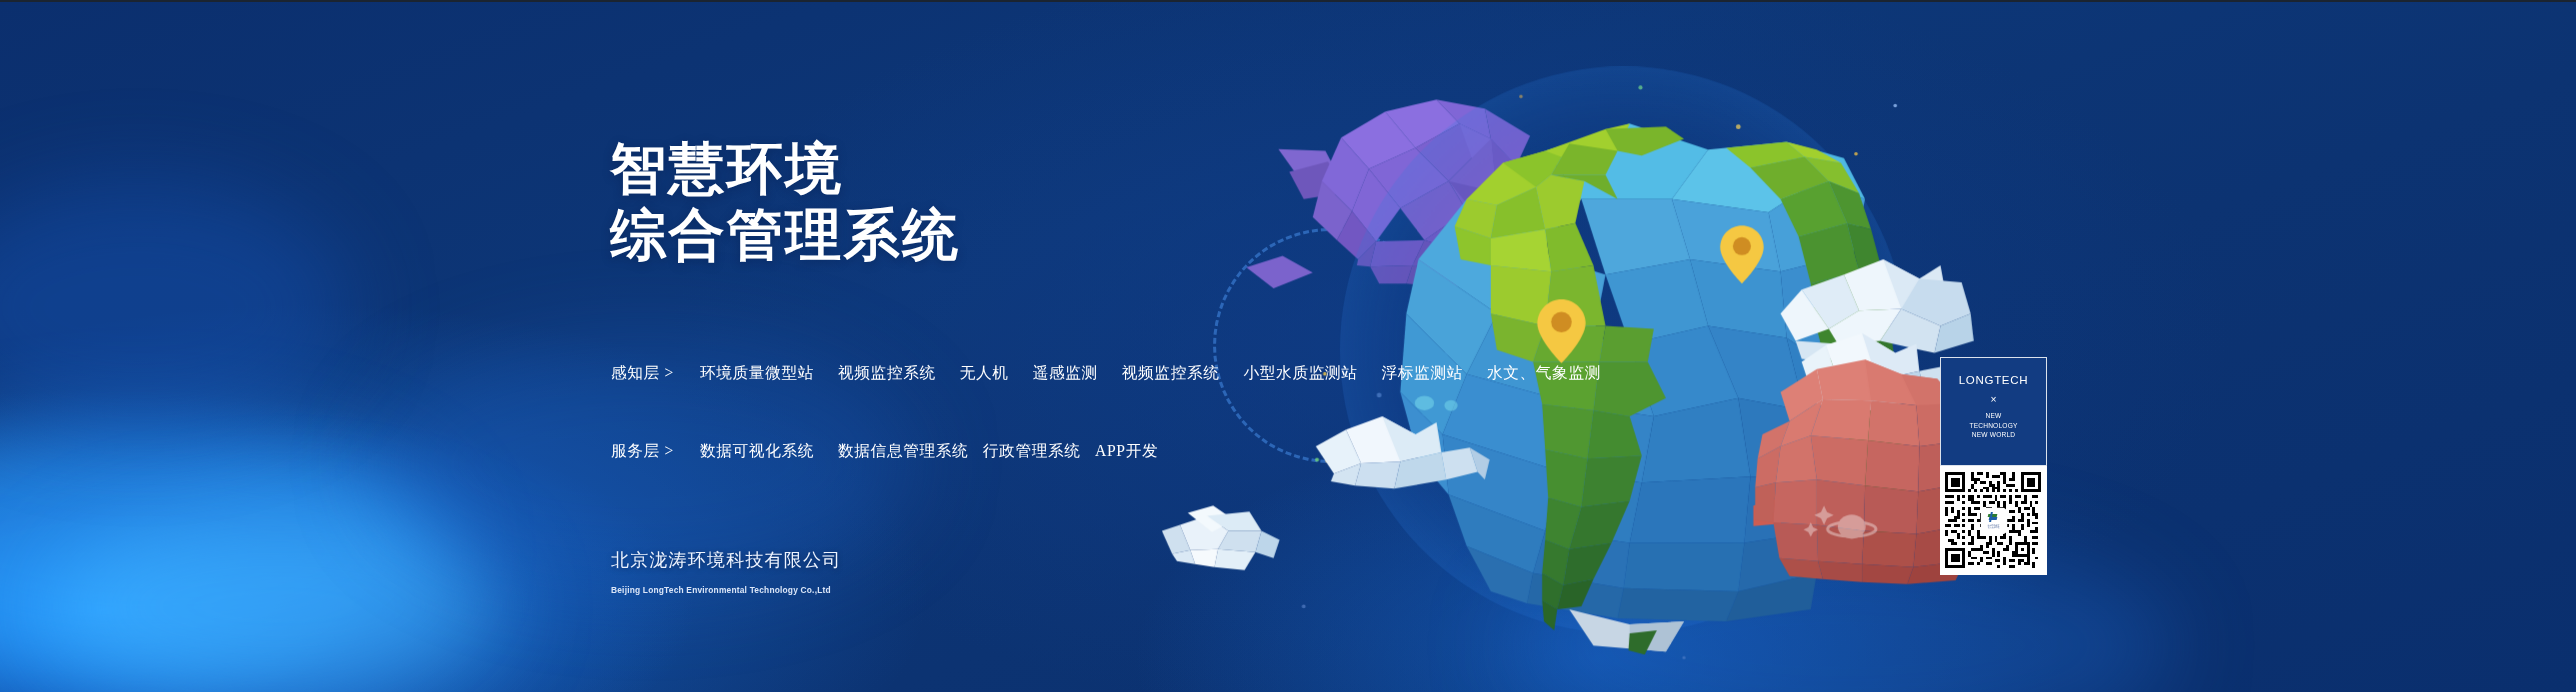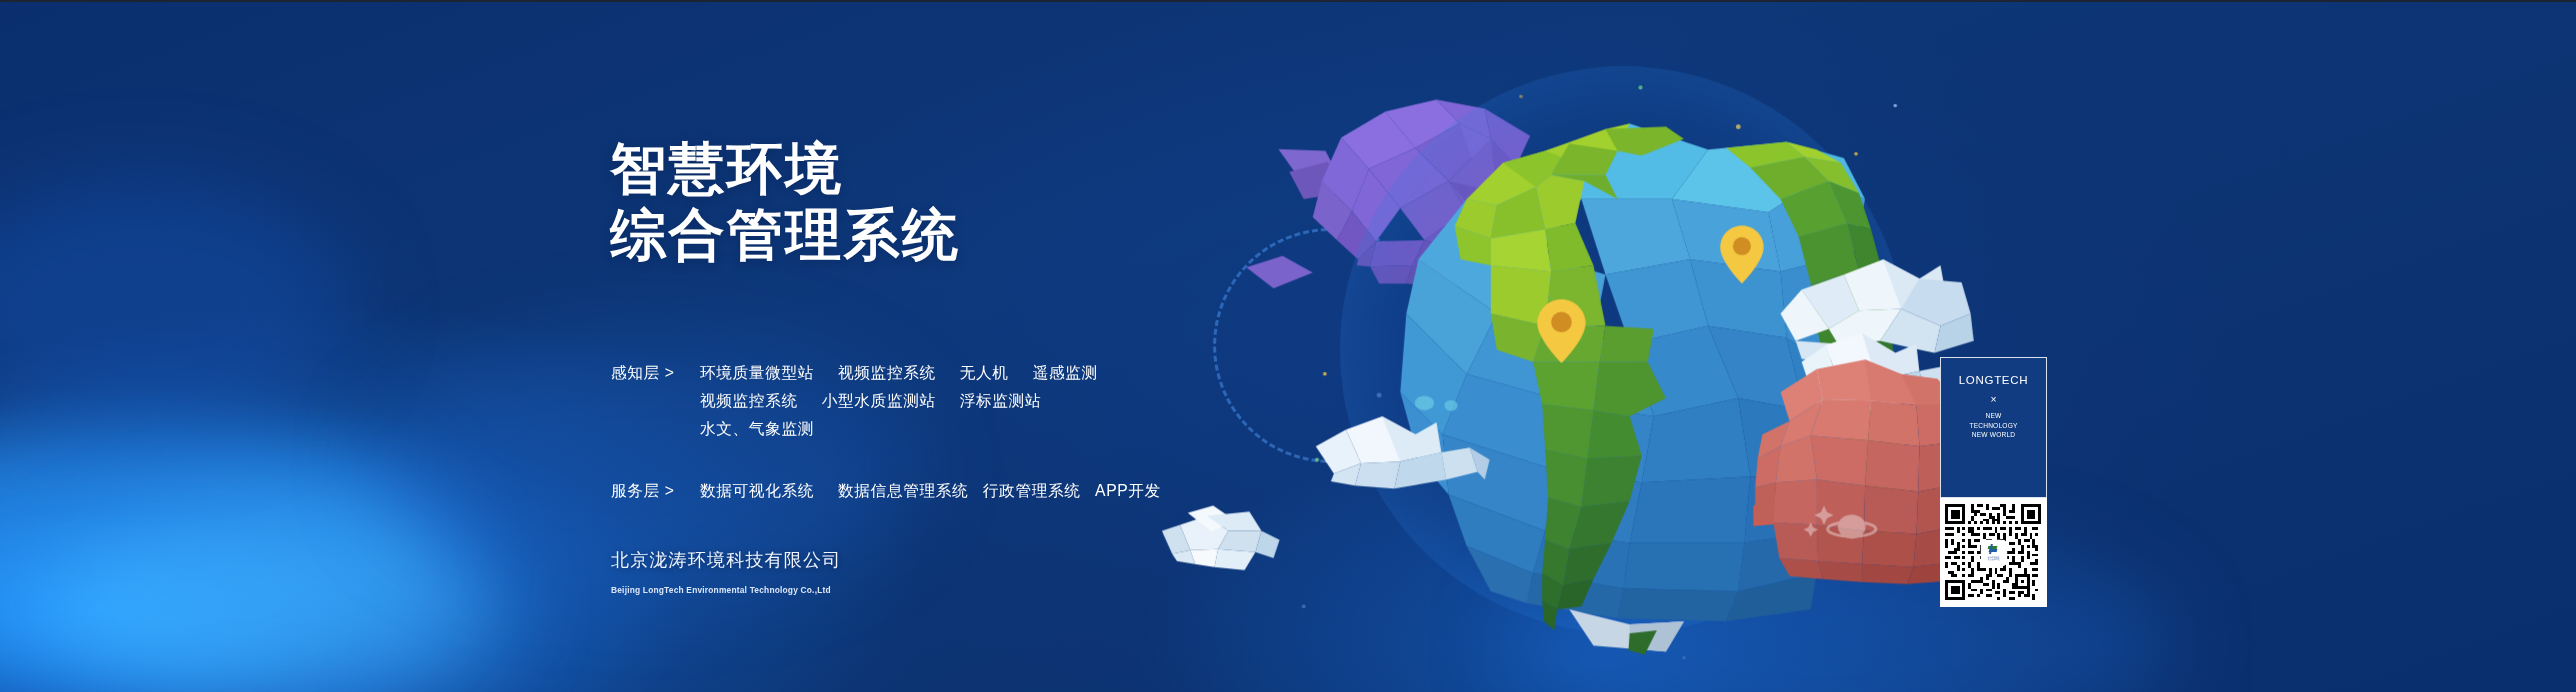--- a/index.html
+++ b/index.html
@@ -32,36 +32,36 @@
   
   .orbit{position:absolute;border-radius:50%;border:3px dashed rgba(70,140,230,.55);}
 
   
   .headline{
     position:absolute;left:610px;top:136px;
     color:#ffffff;font-size:56px;line-height:1.18;letter-spacing:2.4px;
     font-weight:700;white-space:pre-line;
     text-shadow:0 1.8px 9.7px rgba(0,20,60,.35);
   }
-  .feat{position:absolute;color:#ffffff;}
+  .feat{position:absolute;color:#ffffff;font-family:Liberation Serif, serif;}
   .feat-row{display:flex;align-items:flex-start;margin-bottom:11px;}
   .feat-label{width:89px;flex:0 0 89px;font-size:15.7px;line-height:28px;white-space:nowrap;letter-spacing:0.6px;}
-  .feat-items{display:flex;flex-direction:column;}
+  .feat-items{display:flex;flex-direction:row;}
   .feat-line{display:flex;flex-wrap:nowrap;line-height:28px;}
   .feat-item{font-size:15.7px;margin-right:24px;white-space:nowrap;letter-spacing:0.6px;}
   .feat-item.tight{margin-right:14.5px;}
 
   .company{position:absolute;left:611px;top:550px;}
   .company .cn{font-size:18px;color:#eef4ff;letter-spacing:1.2px;line-height:1.15;
                text-shadow:0 1.2px 4.8px rgba(0,15,50,.5);}
   .company .en{font-size:8.4px;color:#dbe6f8;letter-spacing:0.2px;margin-top:14px;font-weight:700;}
 
   
   .qrcard{position:absolute;left:1940px;top:357px;width:107px;}
-  .qrhead{height:141px;border:0.6px solid rgba(255,255,255,.85);background:#123c82;
+  .qrhead{height:109px;border:0.6px solid rgba(255,255,255,.85);background:#123c82;
           display:flex;flex-direction:column;align-items:center;justify-content:flex-start;
           padding-top:15.7px;position:relative;z-index:3;}
   .qrhead .brand{color:#fff;font-size:11.5px;letter-spacing:0.7px;}
   .qrhead .xmark{color:#fff;font-size:10.3px;margin:8.4px 0 6px;font-weight:300;}
   .qrhead .tag{color:#fff;font-size:6.6px;line-height:1.45;text-align:center;letter-spacing:0.2px;}
   .qrimg{width:107px;height:109px;background:#fff;padding:5.4px;position:relative;z-index:3;}
   .qrimg svg{display:block;width:100%;height:100%;}
   .qrlogo{position:absolute;left:50%;top:50%;transform:translate(-50%,-50%);
           width:24px;height:24px;background:#fff;border-radius:3.6px;
           box-shadow:0 0 0 1.2px #fff;display:flex;flex-direction:column;
@@ -365,21 +365,21 @@
           <span class="feat-item">视频监控系统</span>
           <span class="feat-item">小型水质监测站</span>
           <span class="feat-item">浮标监测站</span>
         </div>
         <div class="feat-line">
           <span class="feat-item">水文、气象监测</span>
         </div>
       </div>
     </div>
 
-    <div class="feat-row" style="margin-top:34px;">
+    <div class="feat-row" style="margin-top:50px;">
       <div class="feat-label">服务层 &gt;</div>
       <div class="feat-items">
         <div class="feat-line">
           <span class="feat-item">数据可视化系统</span>
           <span class="feat-item tight">数据信息管理系统</span>
           <span class="feat-item tight">行政管理系统</span>
           <span class="feat-item tight">APP开发</span>
         </div>
       </div>
     </div>

